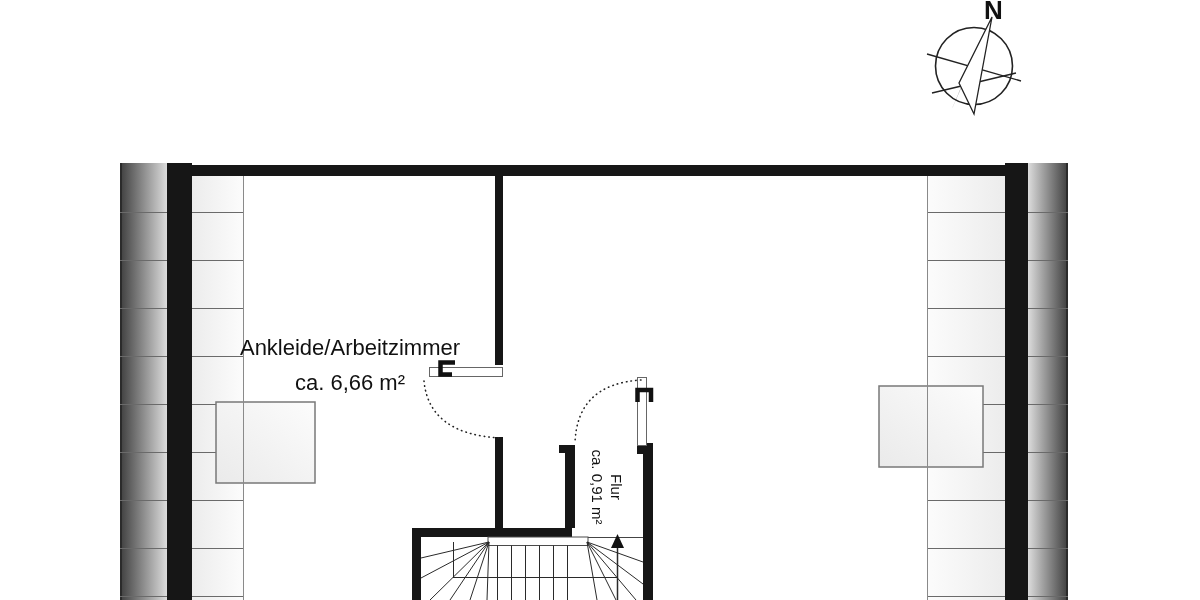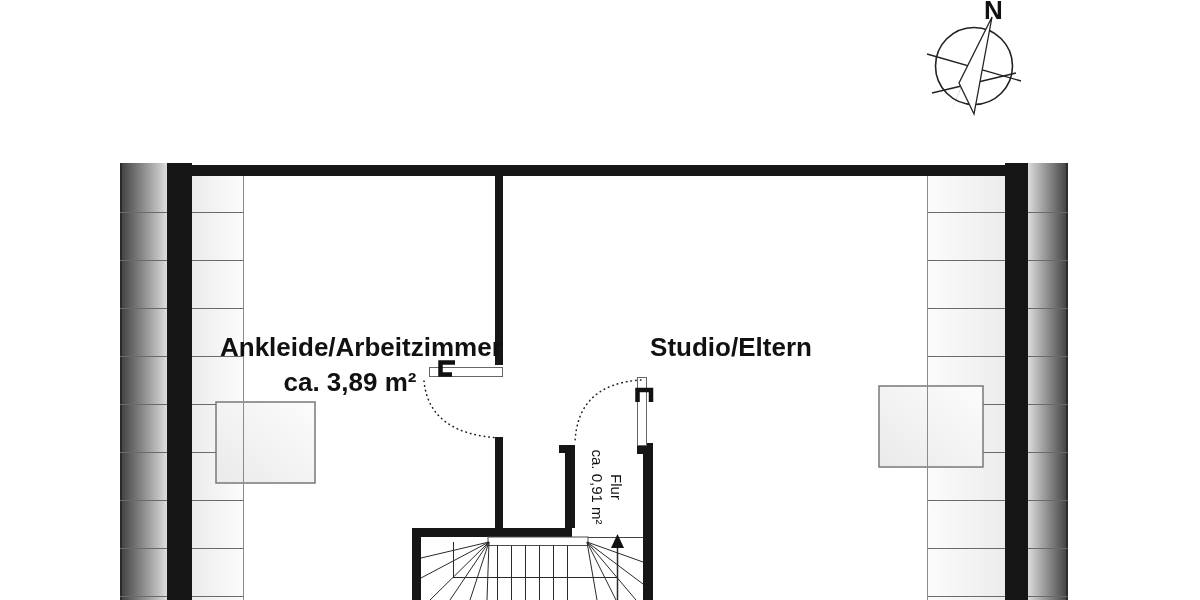--- a/index.html
+++ b/index.html
@@ -1,20 +1,20 @@
 <!DOCTYPE html>
 <html><head>
 <meta charset="utf-8">
 <style>
   html,body{margin:0;padding:0;background:#fff;}
   #stage{position:relative;width:1200px;height:600px;background:#fff;overflow:hidden;
          font-family:"Liberation Sans",sans-serif;color:#111;}
   svg{position:absolute;left:0;top:0;}
   .lbl{position:absolute;text-align:center;color:#111;}
-  .room-lbl{width:260px;font-size:26px;line-height:35px;font-weight:bold;}
+  .room-lbl{width:260px;font-size:22px;line-height:35px;}
   .north-lbl{font-size:26px;font-weight:bold;line-height:1;}
   .flur-lbl{width:86px;height:38px;font-size:15px;line-height:19px;
             transform:rotate(90deg);transform-origin:50% 50%;}
 </style>
 </head>
 <body>
 
 <div id="stage">
 
   <svg width="1200" height="600" viewBox="0 0 1200 600">
@@ -121,25 +121,24 @@
       <line x1="932" y1="93" x2="1016" y2="73" stroke="#222" stroke-width="1.4"></line>
       <polygon points="992,17 951,111 972,62" fill="#161616"></polygon>
       <polygon points="992,17 974,114 959,83" fill="#ffffff" stroke="#222" stroke-width="1.3"></polygon>
     </g>
   </svg>
 
   <div class="lbl north-lbl" style="left:984px;top:-3px;">N</div>
 
   <div class="lbl room-lbl" style="left:220px;top:330px;">
     <div>Ankleide/Arbeitzimmer</div>
-    <div>ca. 3,89 m²</div>
+    <div>ca. 6,66 m²</div>
   </div>
 
   <div class="lbl room-lbl" style="left:601px;top:330px;">
-    <div>Studio/Eltern</div>
   </div>
 
   <div class="lbl flur-lbl" style="left:564px;top:468px;">
     <div>Flur</div>
     <div>ca. 0,91 m²</div>
   </div>
 
 </div>
 
 </body></html>

